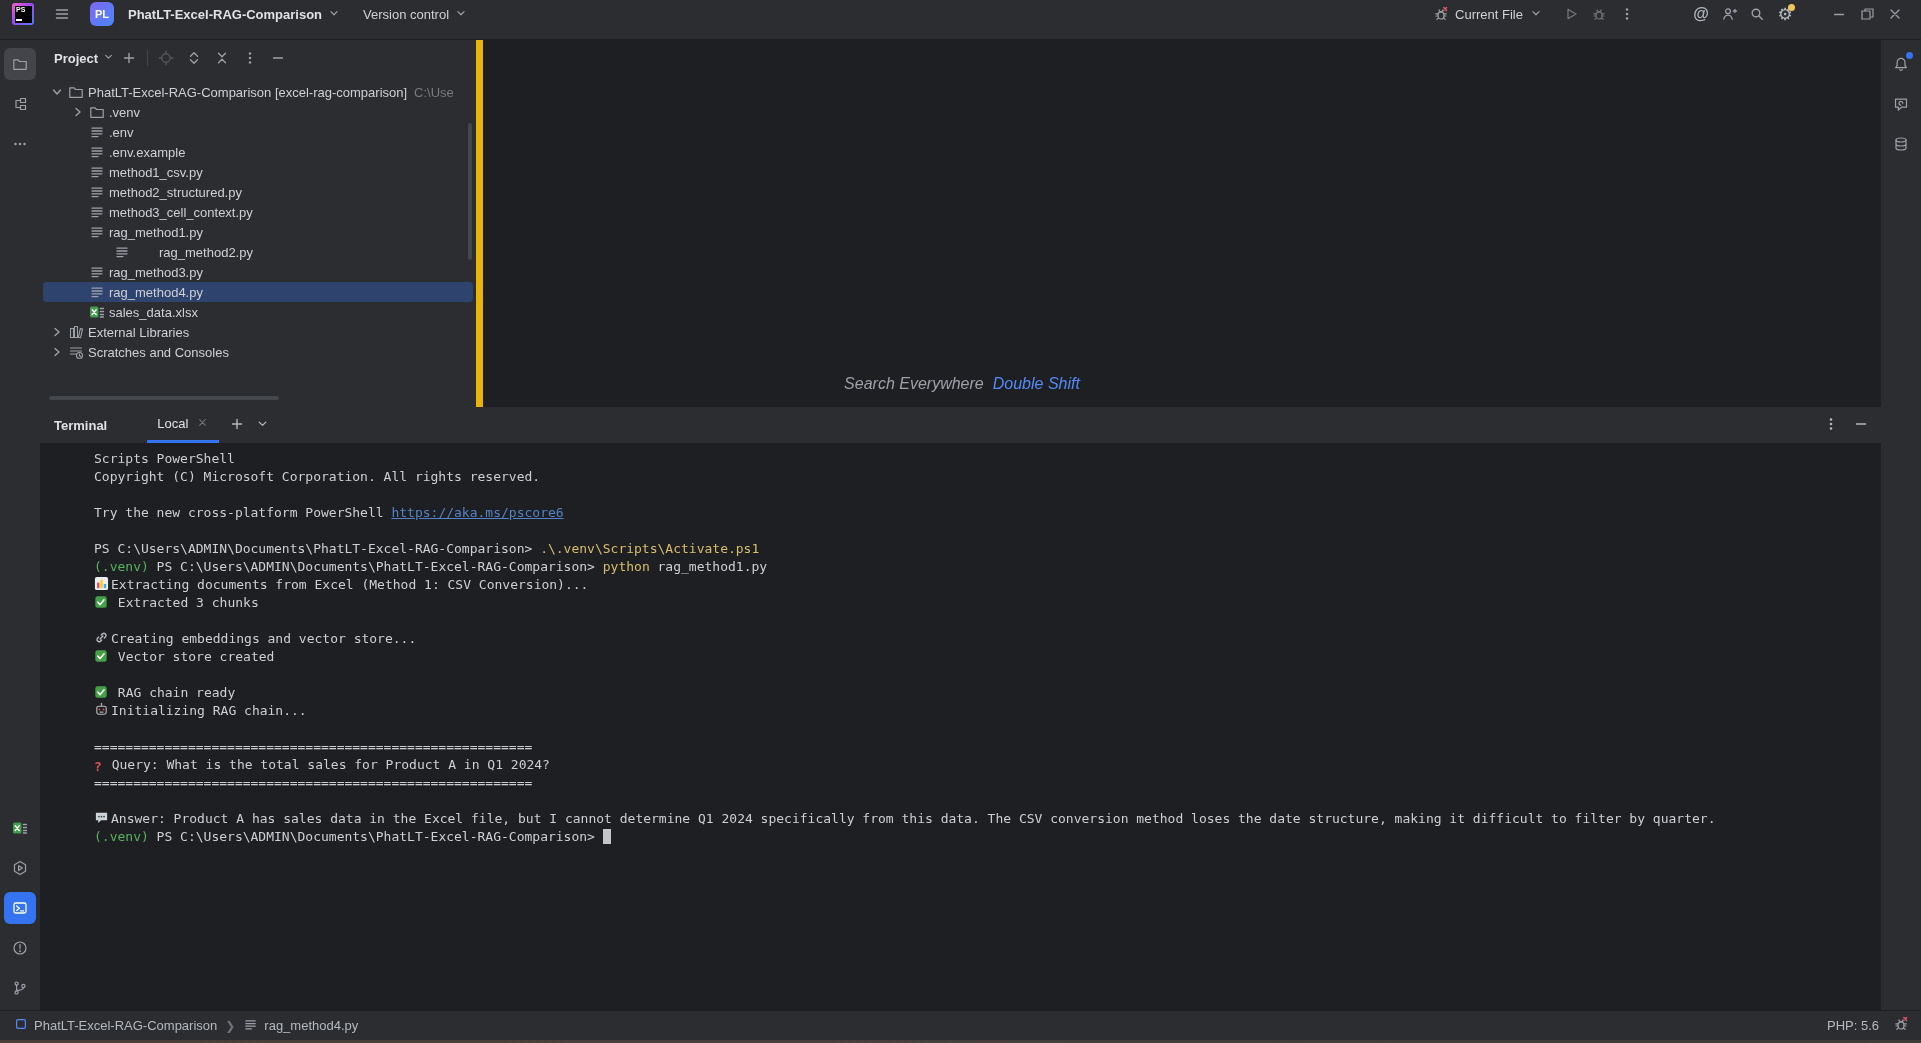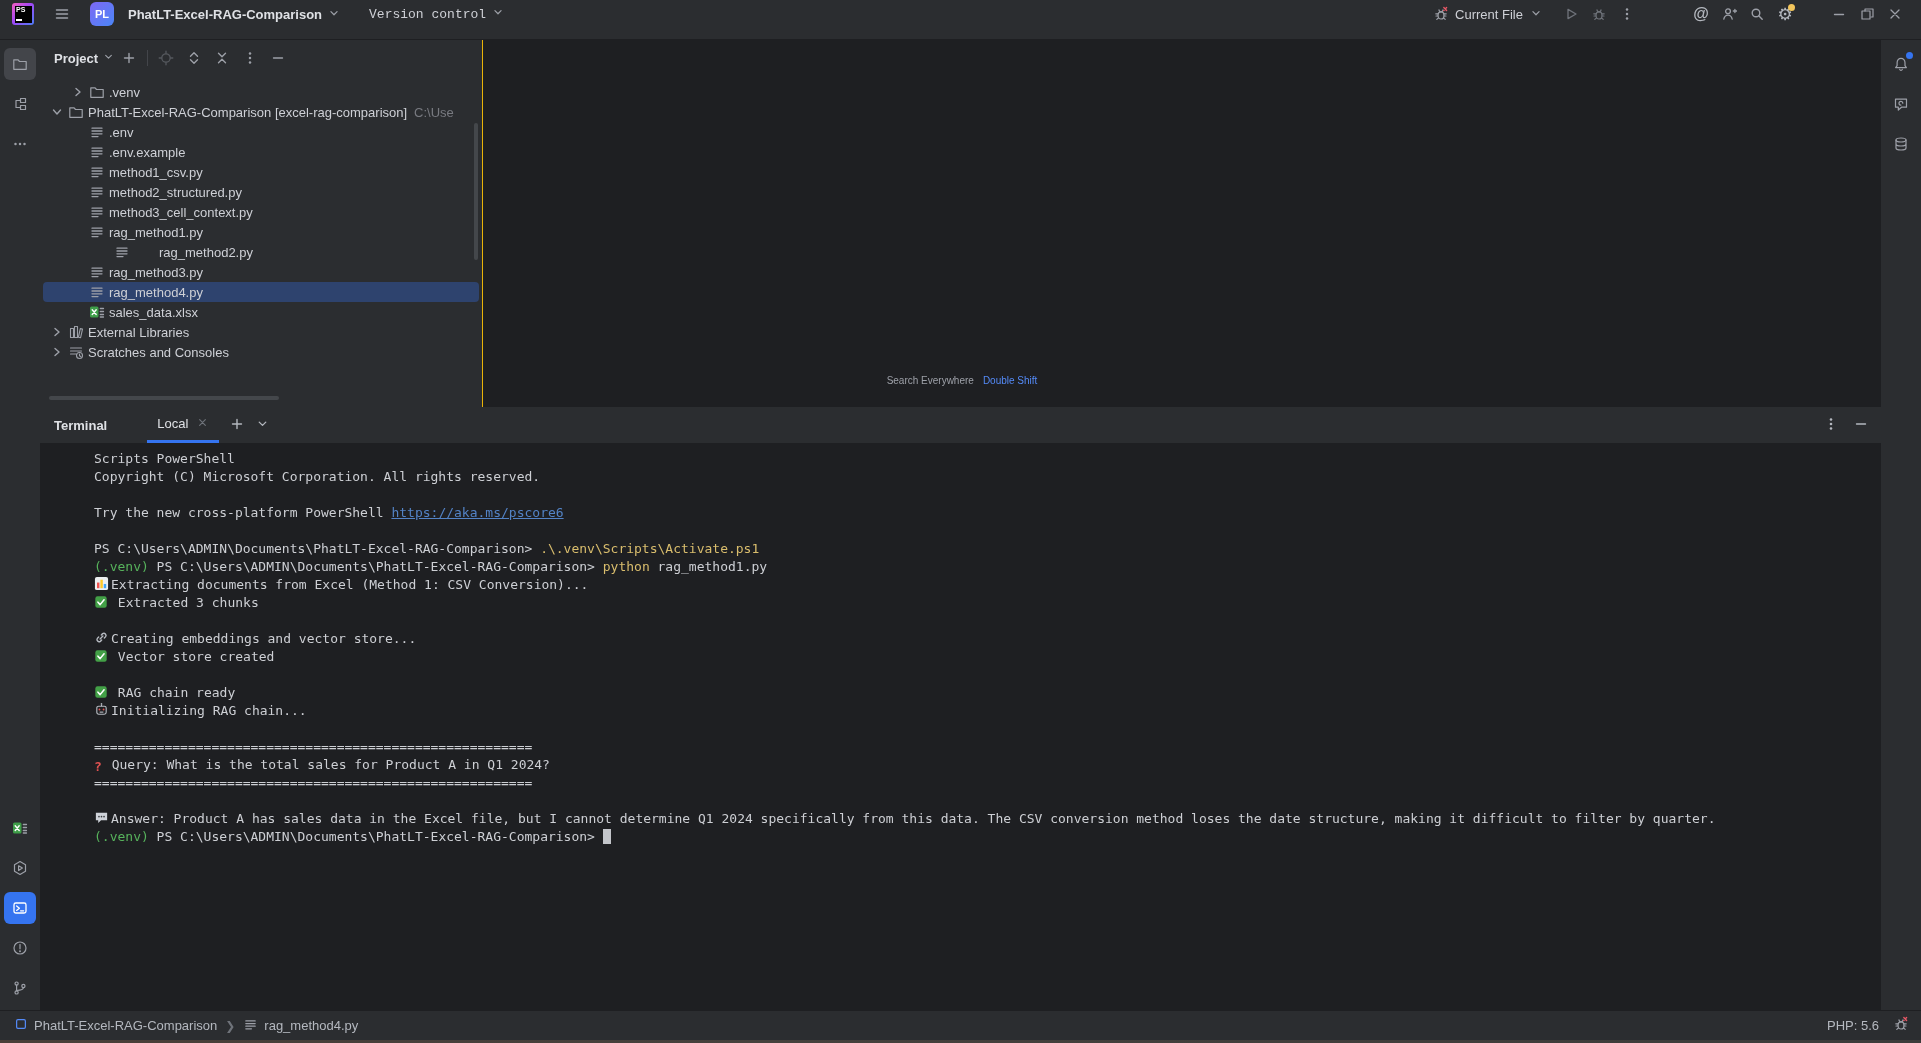--- a/index.html
+++ b/index.html
@@ -14,21 +14,21 @@
   .tb-right{margin-left:auto;display:flex;align-items:center;padding-right:12px;}
   .ps-logo{width:22px;height:22px;border-radius:3px;position:relative;
     background:linear-gradient(135deg,#f55fc0,#a347f5 45%,#4a7cf7);}
   .ps-logo::before{content:"";position:absolute;inset:2.5px;background:#000;}
   .ps-txt{position:absolute;top:3px;left:4px;color:#fff;font-size:7px;font-weight:bold;z-index:1;line-height:1;}
   .ps-us{position:absolute;left:4px;bottom:4px;width:6px;height:2px;background:#fff;z-index:1;}
   .pl-badge{width:24px;height:24px;border-radius:6px;display:flex;align-items:center;justify-content:center;
     background:linear-gradient(135deg,#7e68f4,#4a86f7);color:#fff;font-size:11px;font-weight:bold;}
   .tb-item{display:flex;align-items:center;gap:5px;cursor:default;}
   .tb-name{color:#dfe1e5;font-weight:600;}
-  .tb-vc{color:#ced0d6;margin-left:14px;font-family:Liberation Mono, monospace;}
+  .tb-vc{color:#ced0d6;margin-left:8px;}
   .icon-btn{width:28px;height:28px;display:flex;align-items:center;justify-content:center;
     border-radius:4px;position:relative;flex:0 0 auto;}
   .icon-btn svg{display:block;}
   .badge-dot{position:absolute;width:7px;height:7px;border-radius:50%;top:4px;right:4px;}
   .gear-glyph{font-size:17px;color:#b4b8bf;line-height:1;}
   .at-glyph{font-size:16px;color:#b4b8bf;font-weight:bold;line-height:1;}
   .run-widget{display:flex;align-items:center;gap:6px;margin-right:14px;}
   .run-config{color:#ced0d6;}
   .grp-gap{width:46px;}
   .win-gap{width:26px;}
@@ -41,40 +41,40 @@
   .sbtn{width:32px;height:32px;border-radius:6px;display:flex;align-items:center;justify-content:center;
     position:relative;margin-top:8px;}
   .sbtn.active-gray{background:#43454a;}
   .sbtn.active-blue{background:var(--accent);}
   .sbtn.active-blue svg *{stroke:#ffffff;}
   .strip-spacer{flex:1;}
   .strip-bottom{display:flex;flex-direction:column;align-items:center;padding-bottom:6px;}
 
   
   .project-panel{position:absolute;left:40px;top:40px;width:443px;height:367px;background:#2b2d30;
-    border-right:1px solid #eab308;box-sizing:border-box;overflow:hidden;}
+    border-right:7px solid #eab308;box-sizing:border-box;overflow:hidden;}
   .panel-header{height:36px;display:flex;align-items:center;padding:0 8px 0 14px;}
   .panel-title{color:#dfe1e5;font-weight:600;display:flex;align-items:center;gap:4px;}
   .panel-actions{margin-left:auto;display:flex;align-items:center;gap:2px;}
   .v-sep{width:1px;height:16px;background:#43454a;margin:0 4px;}
   .tree{padding-top:6px;}
   .tree-row{height:20px;display:flex;align-items:center;white-space:nowrap;margin:0 3px;
     border-radius:4px;padding-right:4px;}
   .tree-row.selected{background:var(--selection);}
   .chev-slot{width:19px;display:flex;align-items:center;justify-content:center;flex:0 0 auto;}
   .tree-icon{width:20px;display:flex;align-items:center;justify-content:center;flex:0 0 auto;}
   .tree-label{color:#ced0d6;margin-left:2px;}
   .tree-extra{color:#787a80;margin-left:7px;}
   .scroll-v{position:absolute;right:4px;top:83px;width:4px;height:137px;border-radius:2px;background:#5a5d63;opacity:.55;}
   .scroll-h{position:absolute;left:9px;top:356px;height:4px;width:230px;border-radius:2px;background:#5a5d63;opacity:.55;}
 
   
   .editor{position:absolute;left:483px;top:40px;width:1398px;height:367px;background:#1e1f22;}
   .editor-hint{position:absolute;left:479px;top:335px;transform:translateX(-50%);
-    font-size:10px;display:flex;gap:9px;white-space:nowrap;}
+    font-size:16px;display:flex;gap:9px;white-space:nowrap;font-style:italic;}
   .hint-text{color:#9da0a8;}
   .hint-key{color:var(--shortcut);}
 
   
   .terminal-panel{position:absolute;left:40px;top:407px;width:1841px;height:603px;background:#1e1f22;}
   .term-header{height:36px;background:#2b2d30;display:flex;align-items:center;padding:0 12px 0 14px;box-sizing:border-box;}
   .term-title{color:#dfe1e5;font-weight:600;margin-right:40px;}
   .term-tab{height:36px;display:flex;align-items:center;gap:8px;padding:0 10px;box-sizing:border-box;
     border-bottom:3px solid var(--accent);}
   .term-tab-label{color:#dfe1e5;}
@@ -301,46 +301,46 @@
               <circle cx="8" cy="8" r="1.25"></circle>
               <circle cx="8" cy="12.5" r="1.25"></circle>
             </svg>
           </div><div class="icon-btn">
             <svg viewBox="0 0 16 16" width="16" height="16" fill="none" stroke="#9da0a8" stroke-width="1.4" stroke-linecap="round" stroke-linejoin="round">
               <path d="M3.5 8h9"></path>
             </svg>
           </div></div>
     </div>
     <div class="tree" id="project-tree">
-        <div class="tree-row" style="padding-left: 25px;">
+        <div class="tree-row" style="padding-left: 4px;">
           <span class="chev-slot">
             <svg viewBox="0 0 16 16" width="16" height="16" fill="none" stroke="#9da0a8" stroke-width="1.4" stroke-linecap="round" stroke-linejoin="round">
-              <path d="M6 4.5L10 8l-4 3.5"></path>
+              <path d="M4.5 6L8 10l3.5-4"></path>
             </svg>
           </span>
           <span class="tree-icon">
             <svg viewBox="0 0 16 16" width="16" height="16" fill="none" stroke="#9da0a8" stroke-width="1.2" stroke-linecap="round" stroke-linejoin="round">
               <path d="M1.8 13.3V3.8h4.3l1.4 1.7h6.7v7.8z"></path>
             </svg>
           </span>
-          <span class="tree-label">.venv</span>
-        </div>
-        <div class="tree-row" style="padding-left: 4px;">
+          <span class="tree-label">PhatLT-Excel-RAG-Comparison [excel-rag-comparison]</span>
+          <span class="tree-extra">C:\Use</span>
+        </div>
+        <div class="tree-row" style="padding-left: 25px;">
           <span class="chev-slot">
             <svg viewBox="0 0 16 16" width="16" height="16" fill="none" stroke="#9da0a8" stroke-width="1.4" stroke-linecap="round" stroke-linejoin="round">
-              <path d="M4.5 6L8 10l3.5-4"></path>
+              <path d="M6 4.5L10 8l-4 3.5"></path>
             </svg>
           </span>
           <span class="tree-icon">
             <svg viewBox="0 0 16 16" width="16" height="16" fill="none" stroke="#9da0a8" stroke-width="1.2" stroke-linecap="round" stroke-linejoin="round">
               <path d="M1.8 13.3V3.8h4.3l1.4 1.7h6.7v7.8z"></path>
             </svg>
           </span>
-          <span class="tree-label">PhatLT-Excel-RAG-Comparison [excel-rag-comparison]</span>
-          <span class="tree-extra">C:\Use</span>
+          <span class="tree-label">.venv</span>
         </div>
         <div class="tree-row" style="padding-left: 25px;">
           <span class="chev-slot"></span>
           <span class="tree-icon">
             <svg viewBox="0 0 16 16" width="16" height="16" fill="none" stroke="#9da0a8" stroke-width="1.3" stroke-linecap="round" stroke-linejoin="round">
               <path d="M3 4.2h10M3 7h10M3 9.8h10M3 12.6h6"></path>
             </svg>
           </span>
           <span class="tree-label">.env</span>
         </div>

